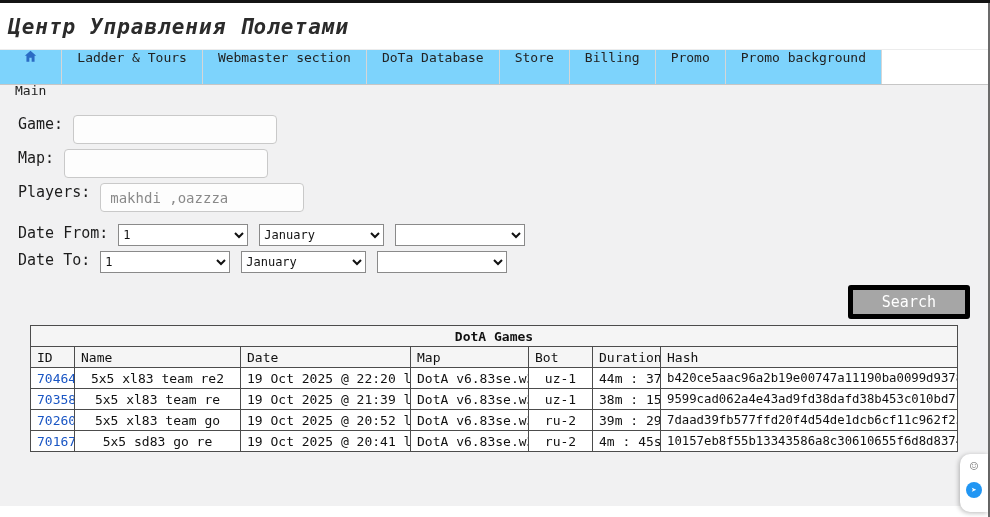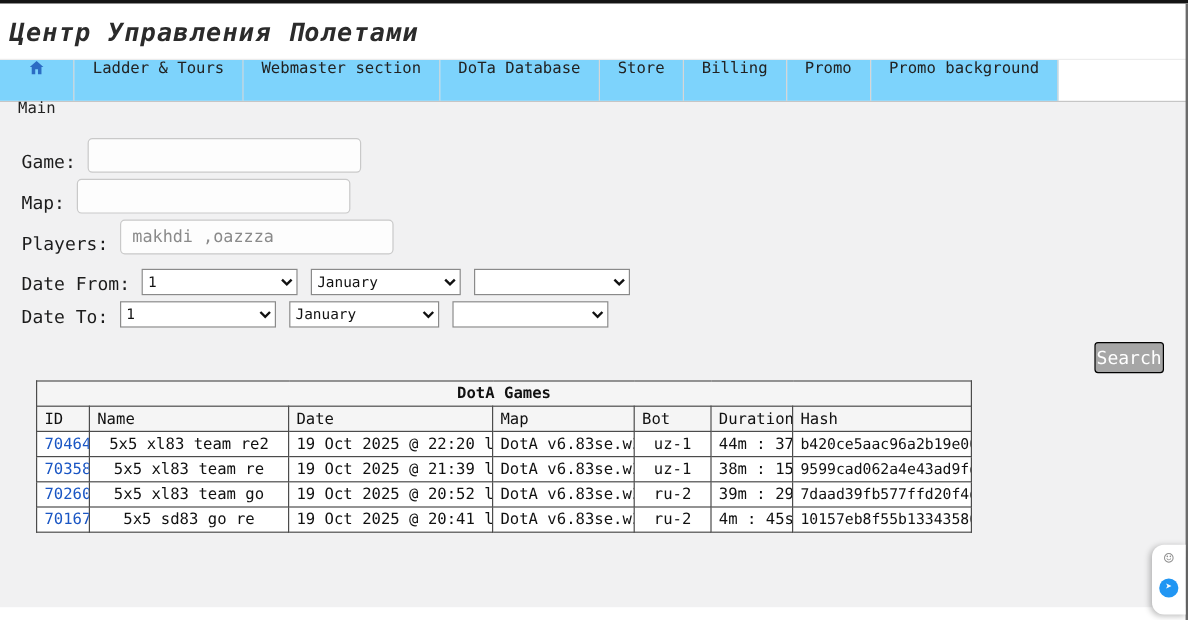--- a/index.html
+++ b/index.html
@@ -36,49 +36,49 @@
     padding: 0 15px; border-right: 1px solid #d6d6d6;
     cursor:pointer; white-space:nowrap; background:#7dd3fc;flex-direction:column;
   }
   nav .filler { flex:1; }
   nav .tab .home { display:flex; align-items:center; }
 
   
   .content {
     background:#f1f1f2; height: 421px; padding: 30px 0 0 18px;
   }
-  .form-row { display:flex; align-items:flex-end; margin-bottom: 5px; font-size:15px; color:#1c1c1c; }
+  .form-row { display:flex; align-items:flex-start; margin-bottom: 5px; font-size:15px; color:#1c1c1c; }
   .form-row label { margin-right: 10px; }
   .text-input {
-    width: 228px; height: 29px;
+    width: 204px; height: 29px;
     border: 1px solid #c9c9c9; border-radius: 4px;
     background: #fdfdfd; padding: 0 9px;
     font-family: inherit; font-size: 14px; color:#8a8a8a;
     outline: none;
   }
   .row-players { margin-bottom: 12px; }
   .date-row select {
     width: 130px; height: 22px; margin-right: 11px;
     font-family: inherit; font-size: 12px; color:#111;
     border: 1px solid #8a8a8a; background:#fff;
   }
   .date-row select.month { width: 125px; }
 
   .search-row { width: 952px; display:flex; justify-content:flex-end; margin-top: 12px; }
   .search-btn {
     background:#a6a6a6; color:#fff;
-    border:1px solid #000000; border-radius:3px;
-    padding: 3px 1px; font-family: inherit; font-size: 15px;
+    border:5px solid #000000; border-radius:3px;
+    padding: 3px 29px; font-family: inherit; font-size: 15px;
     cursor:pointer;
   }
 
   
   table.games {
     border-collapse: collapse; margin: 6px 0 0 12px;
-    width: 780px; background:#fff; table-layout: fixed;
+    width: 928px; background:#fff; table-layout: fixed;
     font-size: 13px; color:#111;
   }
   table.games th, table.games td {
     border: 1px solid #4c4c4c; padding: 2px 6px; height: 21px;
     overflow: hidden; white-space: nowrap;
   }
   table.games .title-row th {
     text-align:center; background:#f5f5f5; font-weight:bold; font-size:13px;
   }
   table.games .head-row th {

